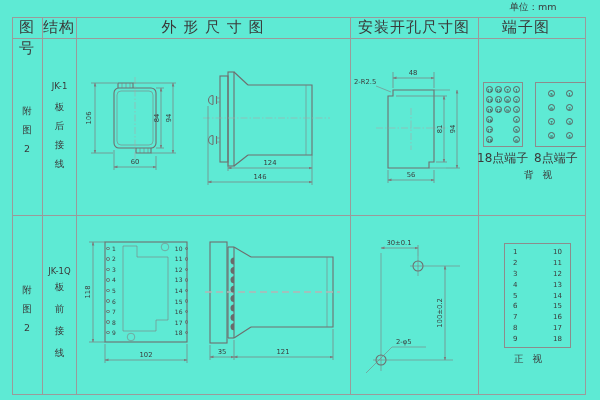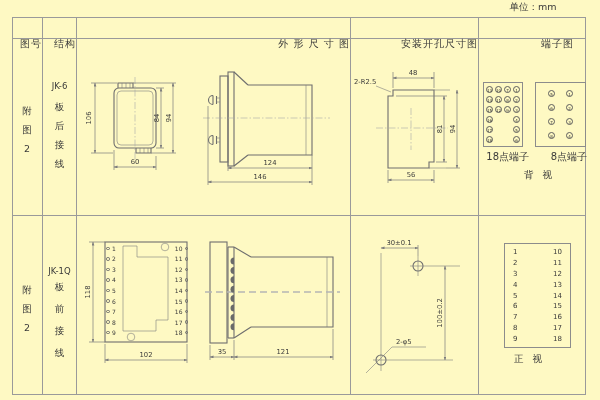--- a/index.html
+++ b/index.html
@@ -1,22 +1,22 @@
 <!DOCTYPE html>
 <html><head>
 <meta charset="utf-8">
 <style>
   html,body{margin:0;padding:0;background:#fff;}
-  .stage{position:relative;width:600px;height:400px;background:#fef9c3;overflow:hidden;
+  .stage{position:relative;width:600px;height:400px;background:#5eead4;overflow:hidden;
          font-family:"DejaVu Sans","Liberation Sans",sans-serif;color:#3a3a3a;}
   
   .frame{position:absolute;left:12px;top:17px;width:574px;height:378px;border:1px solid #9a9a9a;box-sizing:border-box;}
   .vline{position:absolute;top:17px;height:378px;width:1px;background:#9a9a9a;}
   .hline{position:absolute;left:12px;width:574px;height:1px;background:#9a9a9a;}
-  .hdr{position:absolute;top:33px;height:21px;line-height:21px;text-align:right;font-size:10px;letter-spacing:1px;}
+  .hdr{position:absolute;top:17px;height:21px;line-height:21px;text-align:center;font-size:15px;letter-spacing:1px;}
   .unit{position:absolute;left:483px;top:1px;width:100px;text-align:center;font-size:9.5px;}
   
   .vstack{position:absolute;display:flex;flex-direction:column;align-items:center;font-size:9.5px;}
   .vstack div{line-height:inherit;}
   .model{position:absolute;text-align:center;font-size:8.5px;}
   
   svg{position:absolute;overflow:visible;}
   svg .out{stroke:#6e6e6e;fill:none;stroke-width:1.1;}
   svg .thin{stroke:#7d7d7d;fill:none;stroke-width:0.6;}
   svg .dim{stroke:#7d7d7d;fill:none;stroke-width:0.7;}
@@ -25,21 +25,21 @@
   svg .bump{fill:#6a6a6a;stroke:none;}
   svg text{font:6.8px "DejaVu Sans","Liberation Sans",sans-serif;fill:#3a3a3a;}
   
   .tgrid{position:absolute;border:1px solid #8c8c8c;box-sizing:border-box;display:grid;
          align-content:space-evenly;justify-items:center;}
   .tg18{left:483px;top:82px;width:40px;height:65px;grid-template-columns:repeat(4,1fr);padding:0 1px;}
   .tg8{left:535px;top:82px;width:51px;height:65px;grid-template-columns:repeat(2,auto);column-gap:11px;justify-content:center;}
   .tcirc{width:7px;height:7px;border:0.6px solid #5d5d5d;border-radius:50%;font-size:4px;line-height:7px;
          text-align:center;color:#333;box-sizing:border-box;}
   .tcirc:empty{visibility:hidden;}
-  .tlabel{position:absolute;font-size:10px;text-align:right;}
+  .tlabel{position:absolute;font-size:12px;text-align:left;}
   .viewlabel{position:absolute;font-size:9.5px;letter-spacing:9px;text-indent:9px;text-align:center;}
   
   .fterm{position:absolute;display:flex;flex-direction:column;}
   .fterm .item{height:10.55px;display:flex;align-items:center;font-size:6px;color:#3a3a3a;}
   .fterm .dot{width:3.5px;height:3.5px;border:0.6px solid #6a6a6a;border-radius:50%;box-sizing:border-box;}
   .fterm.left .item{gap:2.5px;}
   .fterm.right .item{justify-content:flex-end;gap:2px;}
   
   .tbox{position:absolute;left:504px;top:243px;width:67px;height:105px;border:1px solid #8c8c8c;
         box-sizing:border-box;display:flex;justify-content:space-between;padding:4px 8px;font-size:7px;}
@@ -66,21 +66,21 @@
   <div class="hdr" style="left:350px;width:128px">安装开孔尺寸图</div>
   <div class="hdr" style="left:76px;width:274px">外 形 尺 寸 图</div>
   <div class="hdr" style="left:478px;width:96px">端子图</div>
 
   <div class="vstack" style="left:12px;top:101px;width:30px;line-height:19px">
 
   <div>附</div>
       <div>图</div>
       <div>2</div>
     </div>
-  <div class="model" style="left:43px;top:81px;width:33px">JK-6</div>
+  <div class="model" style="left:43px;top:81px;width:33px">JK-1</div>
   <div class="vstack" style="left:43px;top:97px;width:33px;line-height:19px">
 
   <div>板</div>
       <div>后</div>
       <div>接</div>
       <div>线</div>
     </div>
 
   <svg style="left:80px;top:60px" width="135" height="140" viewBox="0 0 135 140">
     <defs>

